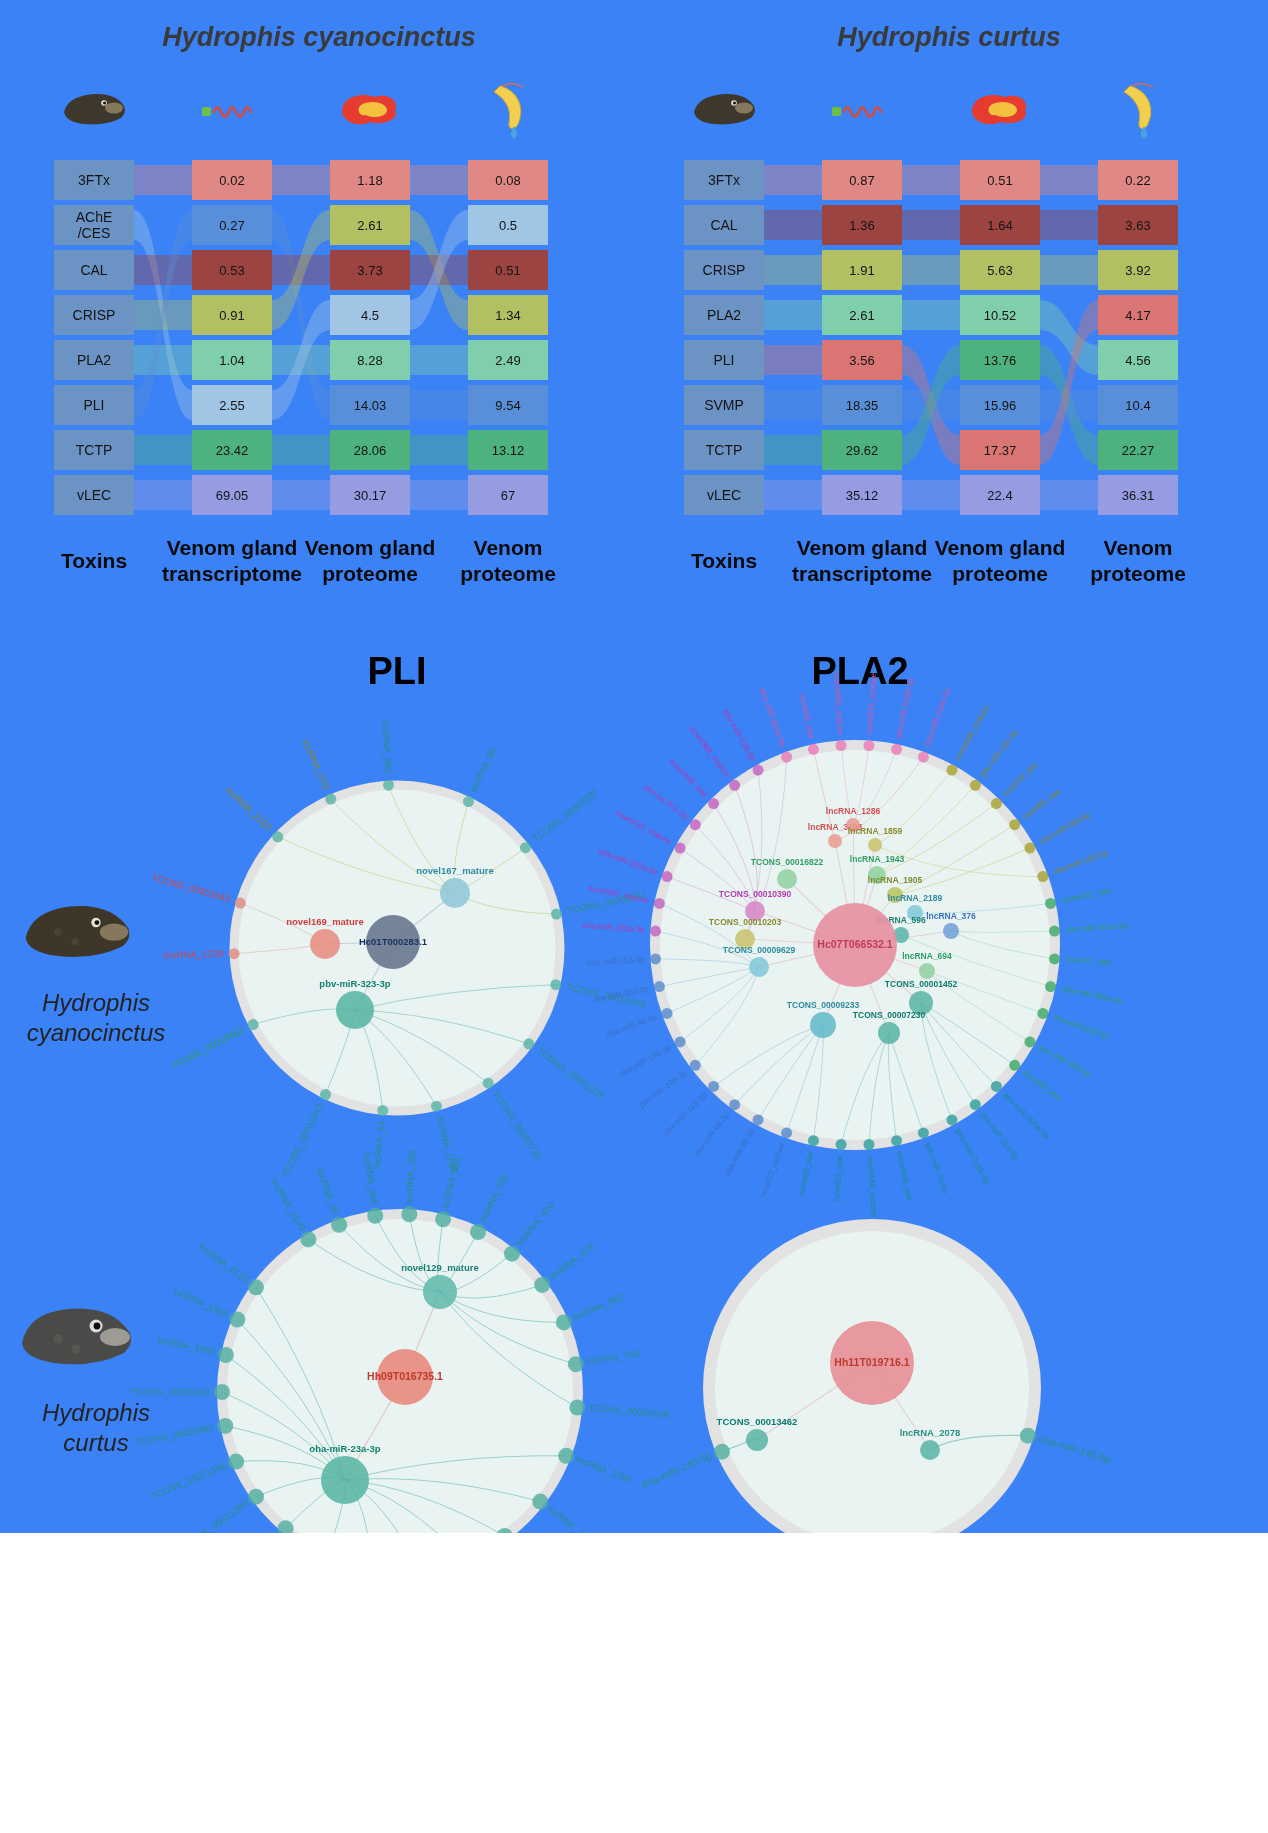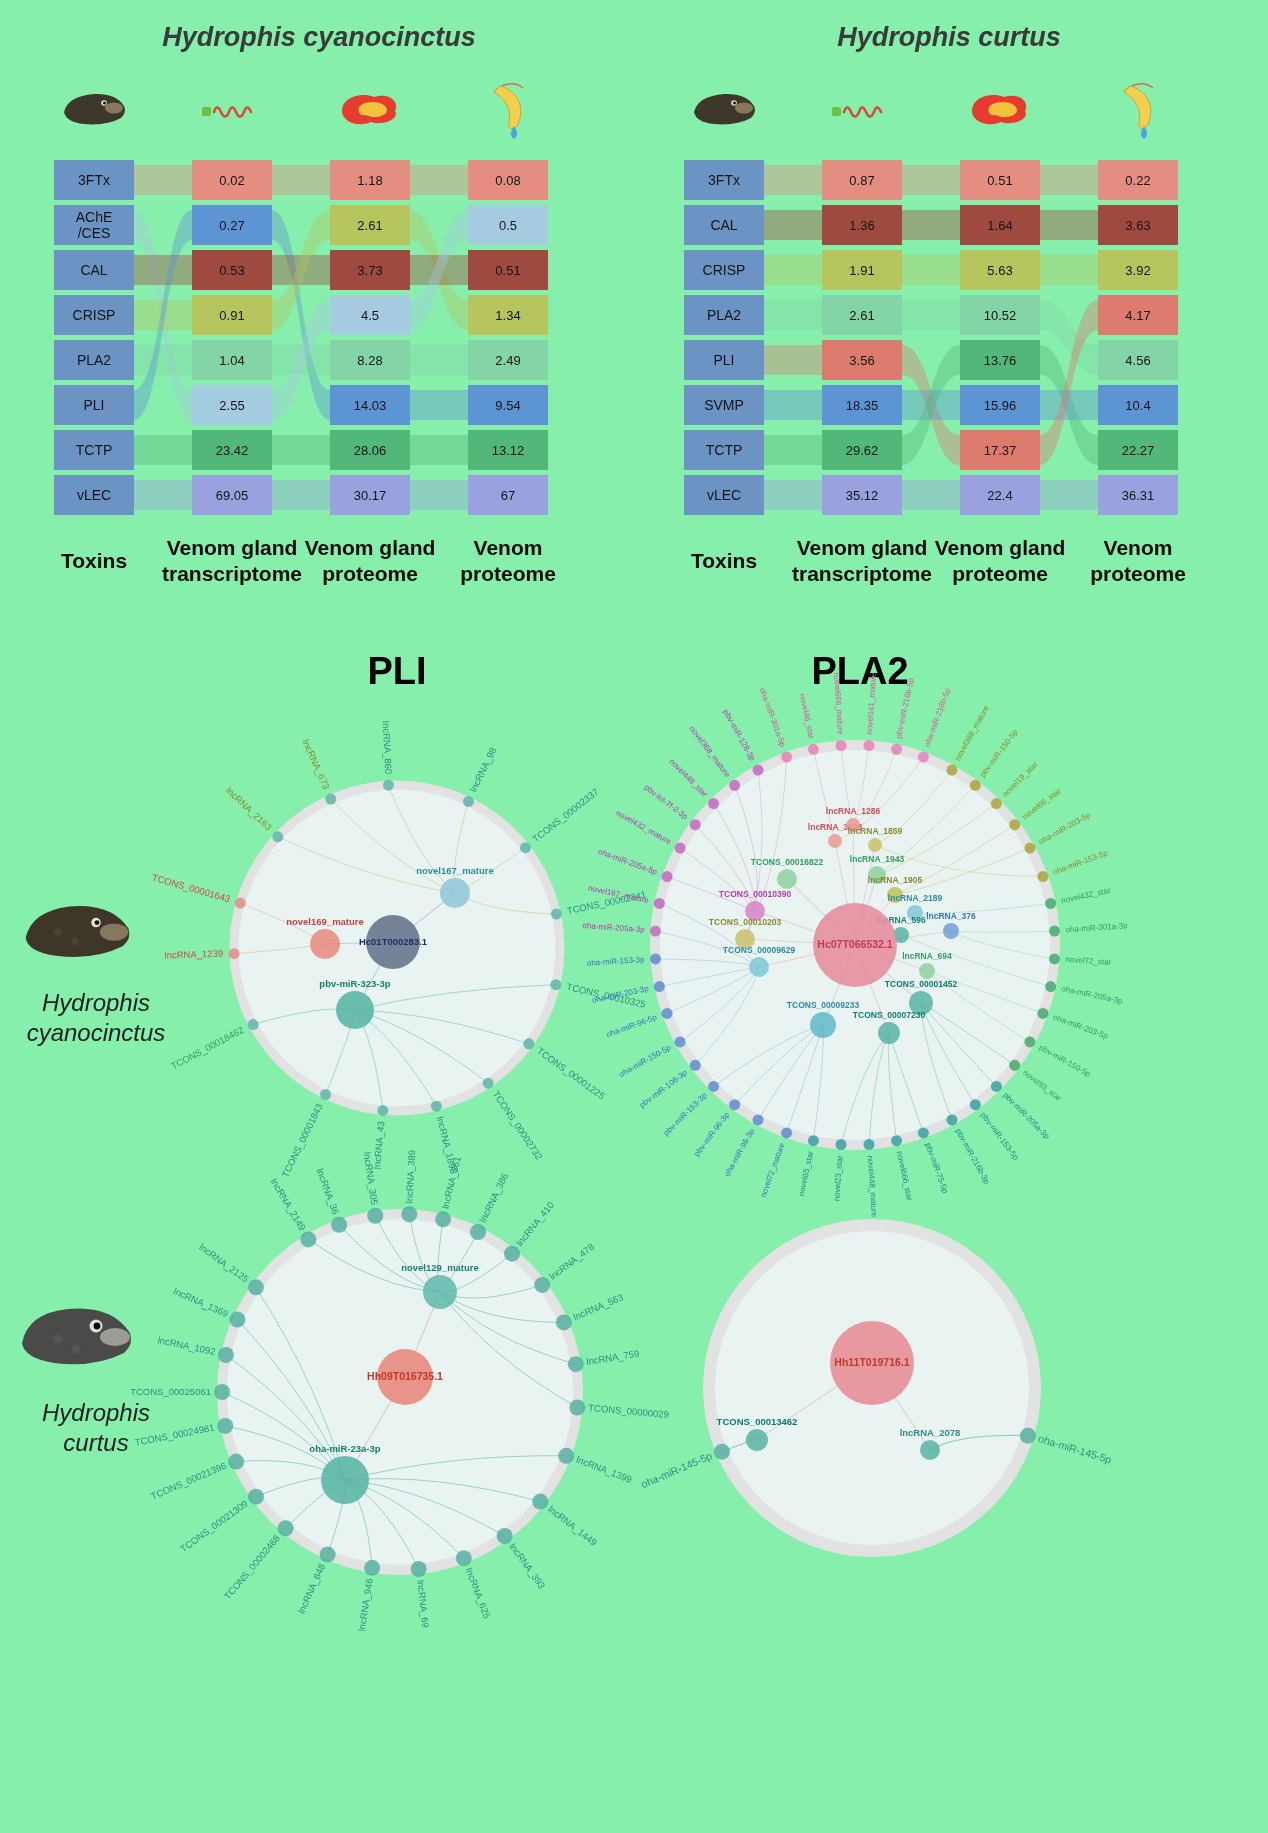--- a/index.html
+++ b/index.html
@@ -1,16 +1,16 @@
 <!DOCTYPE html>
 <html><head>
 <meta charset="utf-8">
 <style>
   html,body{margin:0;padding:0;background:#fff;}
-  .page{position:relative;width:1268px;height:1833px;background:#86efac;font-family:"Liberation Sans",sans-serif;overflow:hidden;}
+  .page{position:relative;width:1268px;height:1533px;background:#3b82f6;font-family:"Liberation Sans",sans-serif;overflow:hidden;}
   .species-title{position:absolute;top:22px;width:570px;text-align:center;font-size:27px;font-weight:bold;font-style:italic;color:#3a3a3a;}
   .sankey{position:absolute;top:10px;}
   .net-title{position:absolute;top:650px;text-align:center;font-size:38px;font-weight:bold;color:#000;}
   #networks{position:absolute;left:0;top:0;}
   .row-snake{position:absolute;}
   .row-label{position:absolute;left:10px;width:172px;text-align:center;font-size:24px;font-style:italic;color:#222;line-height:1.25;}
   svg text{font-family:"Liberation Sans",sans-serif;}
 </style>
 </head>
 <body>

